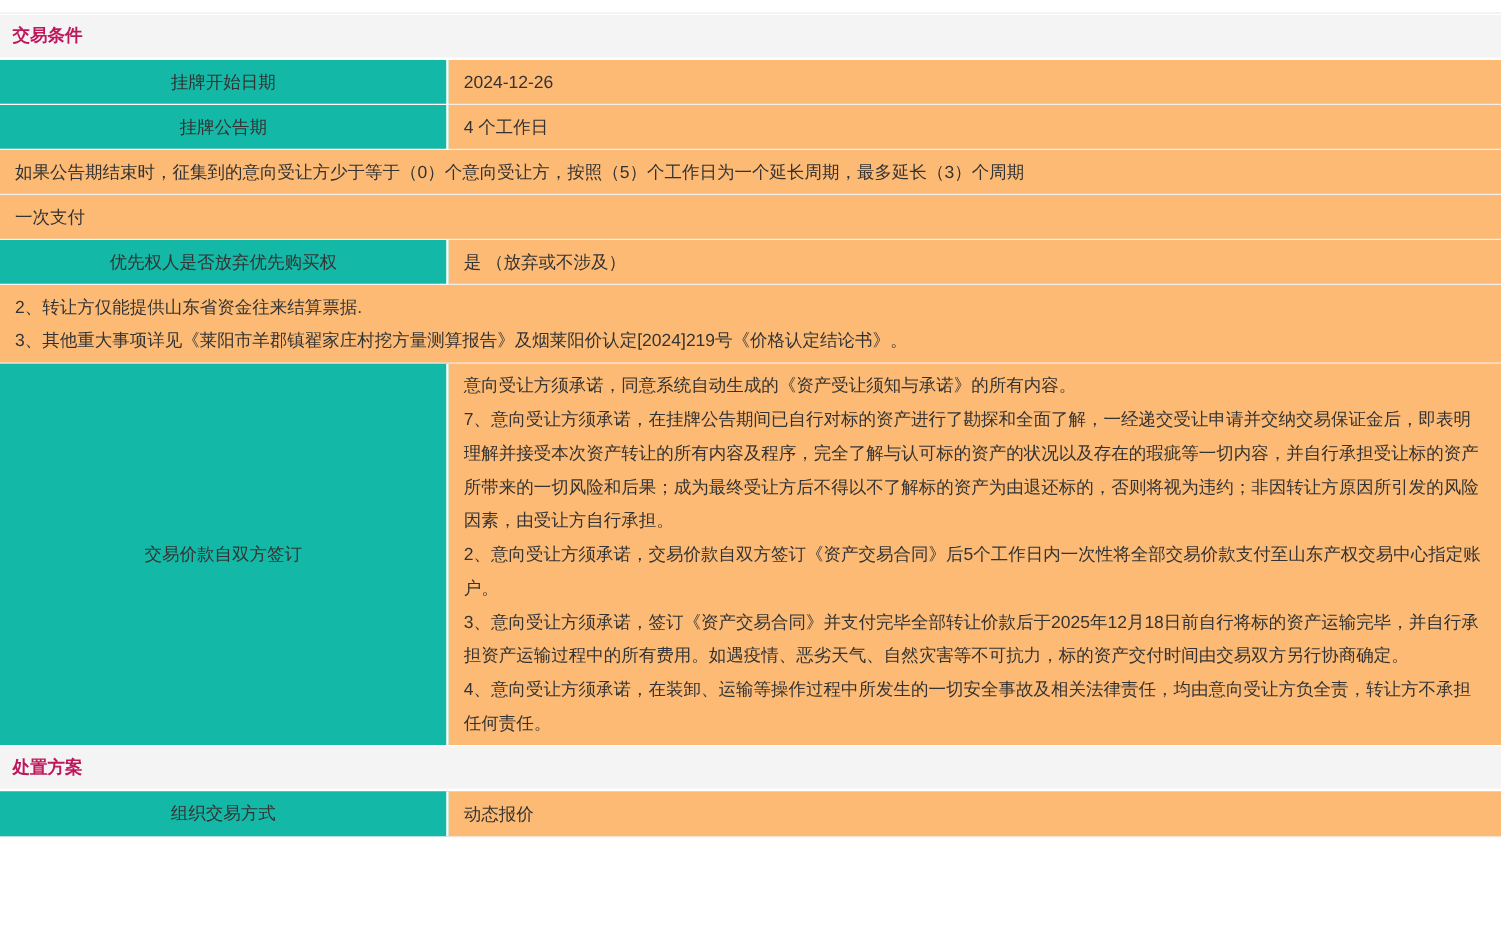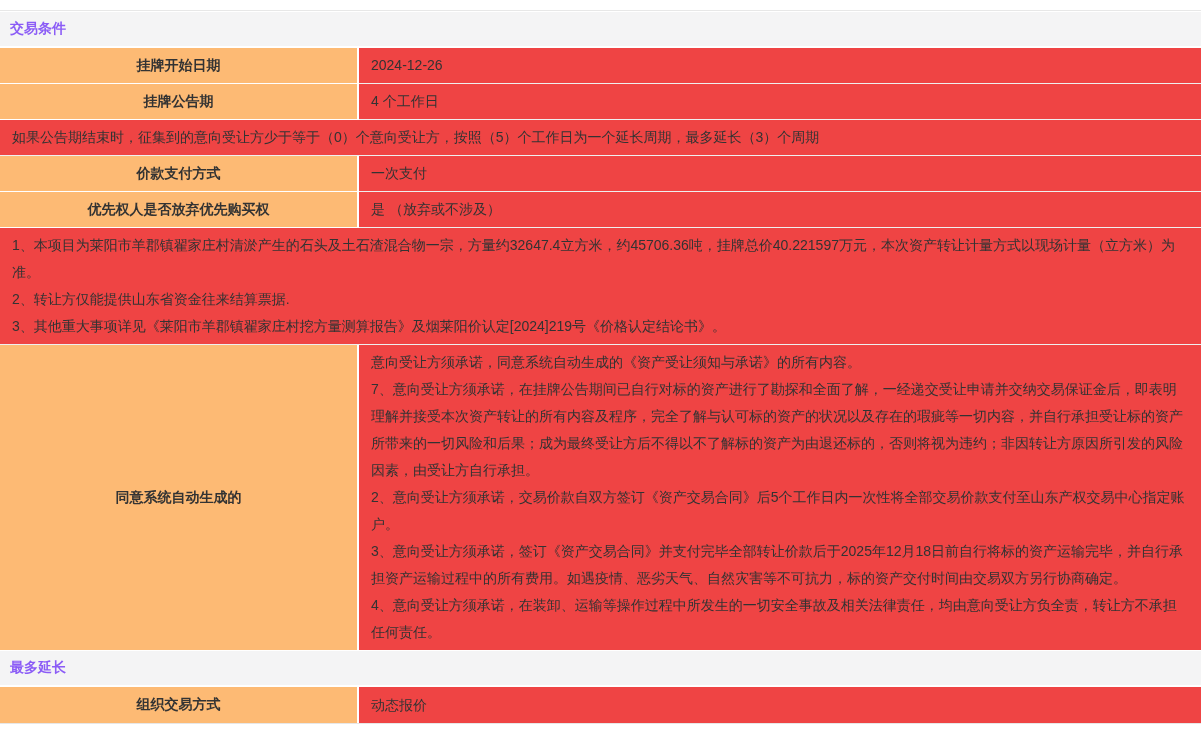--- a/index.html
+++ b/index.html
@@ -27,46 +27,45 @@
     background:#f4f4f5;
     display:flex;
     align-items:center;
     padding-left:10px;
     border-top:1px solid #ffffff;
     border-bottom:2px solid #ffffff;
     box-sizing:border-box;
   }
   .section-title{
     font-weight:bold;
-    color:#8b5cf6;
+    color:#be185d;
     font-size:14px;
   }
   .row{
     display:flex;
     min-height:36px;
     background:#ffffff;
   }
   .label-cell{
     width:359px;
     flex:0 0 359px;
-    background:#fdba74;
+    background:#14b8a6;
     display:flex;
     align-items:center;
     justify-content:center;
     text-align:center;
     padding:4px 10px;
     box-sizing:border-box;
     border-right:2px solid #ffffff;
     border-bottom:1px solid #ffffff;
     color:#333333;
-    font-weight:bold;
   }
   .value-cell{
     flex:1 1 auto;
-    background:#ef4444;
+    background:#fdba74;
     padding:4px 12px;
     box-sizing:border-box;
     border-bottom:1px solid #efefef;
     display:flex;
     flex-direction:column;
     justify-content:center;
     min-width:0;
   }
   .section-rows .row:last-child .label-cell,
   .section-rows .row:last-child .value-cell{
@@ -104,57 +103,55 @@
   </div>
 
 
   <div class="row">
     <div class="value-cell">
               <p class="para">如果公告期结束时，征集到的意向受让方少于等于（0）个意向受让方，按照（5）个工作日为一个延长周期，最多延长（3）个周期</p>
             </div>
   </div>
 
   <div class="row">
-    <div class="label-cell">价款支付方式</div>
     <div class="value-cell">
               <p class="para">一次支付</p>
             </div>
   </div>
 
   <div class="row">
     <div class="label-cell">优先权人是否放弃优先购买权</div>
     <div class="value-cell">
               <p class="para">是 （放弃或不涉及）</p>
             </div>
   </div>
 
   <div class="row">
     <div class="value-cell">
-              <p class="para">1、本项目为莱阳市羊郡镇翟家庄村清淤产生的石头及土石渣混合物一宗，方量约32647.4立方米，约45706.36吨，挂牌总价40.221597万元，本次资产转让计量方式以现场计量（立方米）为准。</p>
               <p class="para">2、转让方仅能提供山东省资金往来结算票据.</p>
               <p class="para">3、其他重大事项详见《莱阳市羊郡镇翟家庄村挖方量测算报告》及烟莱阳价认定[2024]219号《价格认定结论书》。</p>
             </div>
   </div>
 
   <div class="row">
-    <div class="label-cell">同意系统自动生成的</div>
+    <div class="label-cell">交易价款自双方签订</div>
     <div class="value-cell">
               <p class="para">意向受让方须承诺，同意系统自动生成的《资产受让须知与承诺》的所有内容。</p>
               <p class="para">7、意向受让方须承诺，在挂牌公告期间已自行对标的资产进行了勘探和全面了解，一经递交受让申请并交纳交易保证金后，即表明理解并接受本次资产转让的所有内容及程序，完全了解与认可标的资产的状况以及存在的瑕疵等一切内容，并自行承担受让标的资产所带来的一切风险和后果；成为最终受让方后不得以不了解标的资产为由退还标的，否则将视为违约；非因转让方原因所引发的风险因素，由受让方自行承担。</p>
               <p class="para">2、意向受让方须承诺，交易价款自双方签订《资产交易合同》后5个工作日内一次性将全部交易价款支付至山东产权交易中心指定账户。</p>
               <p class="para">3、意向受让方须承诺，签订《资产交易合同》并支付完毕全部转让价款后于2025年12月18日前自行将标的资产运输完毕，并自行承担资产运输过程中的所有费用。如遇疫情、恶劣天气、自然灾害等不可抗力，标的资产交付时间由交易双方另行协商确定。</p>
               <p class="para">4、意向受让方须承诺，在装卸、运输等操作过程中所发生的一切安全事故及相关法律责任，均由意向受让方负全责，转让方不承担任何责任。</p>
             </div>
   </div>
 </div>
   </div>
 
   <div>
     <div class="section-header">
-      <span class="section-title">最多延长</span>
+      <span class="section-title">处置方案</span>
     </div>
     <div class="section-rows">
   <div class="row">
     <div class="label-cell">组织交易方式</div>
     <div class="value-cell">
               <p class="para">动态报价</p>
             </div>
   </div>
 </div>
   </div>

